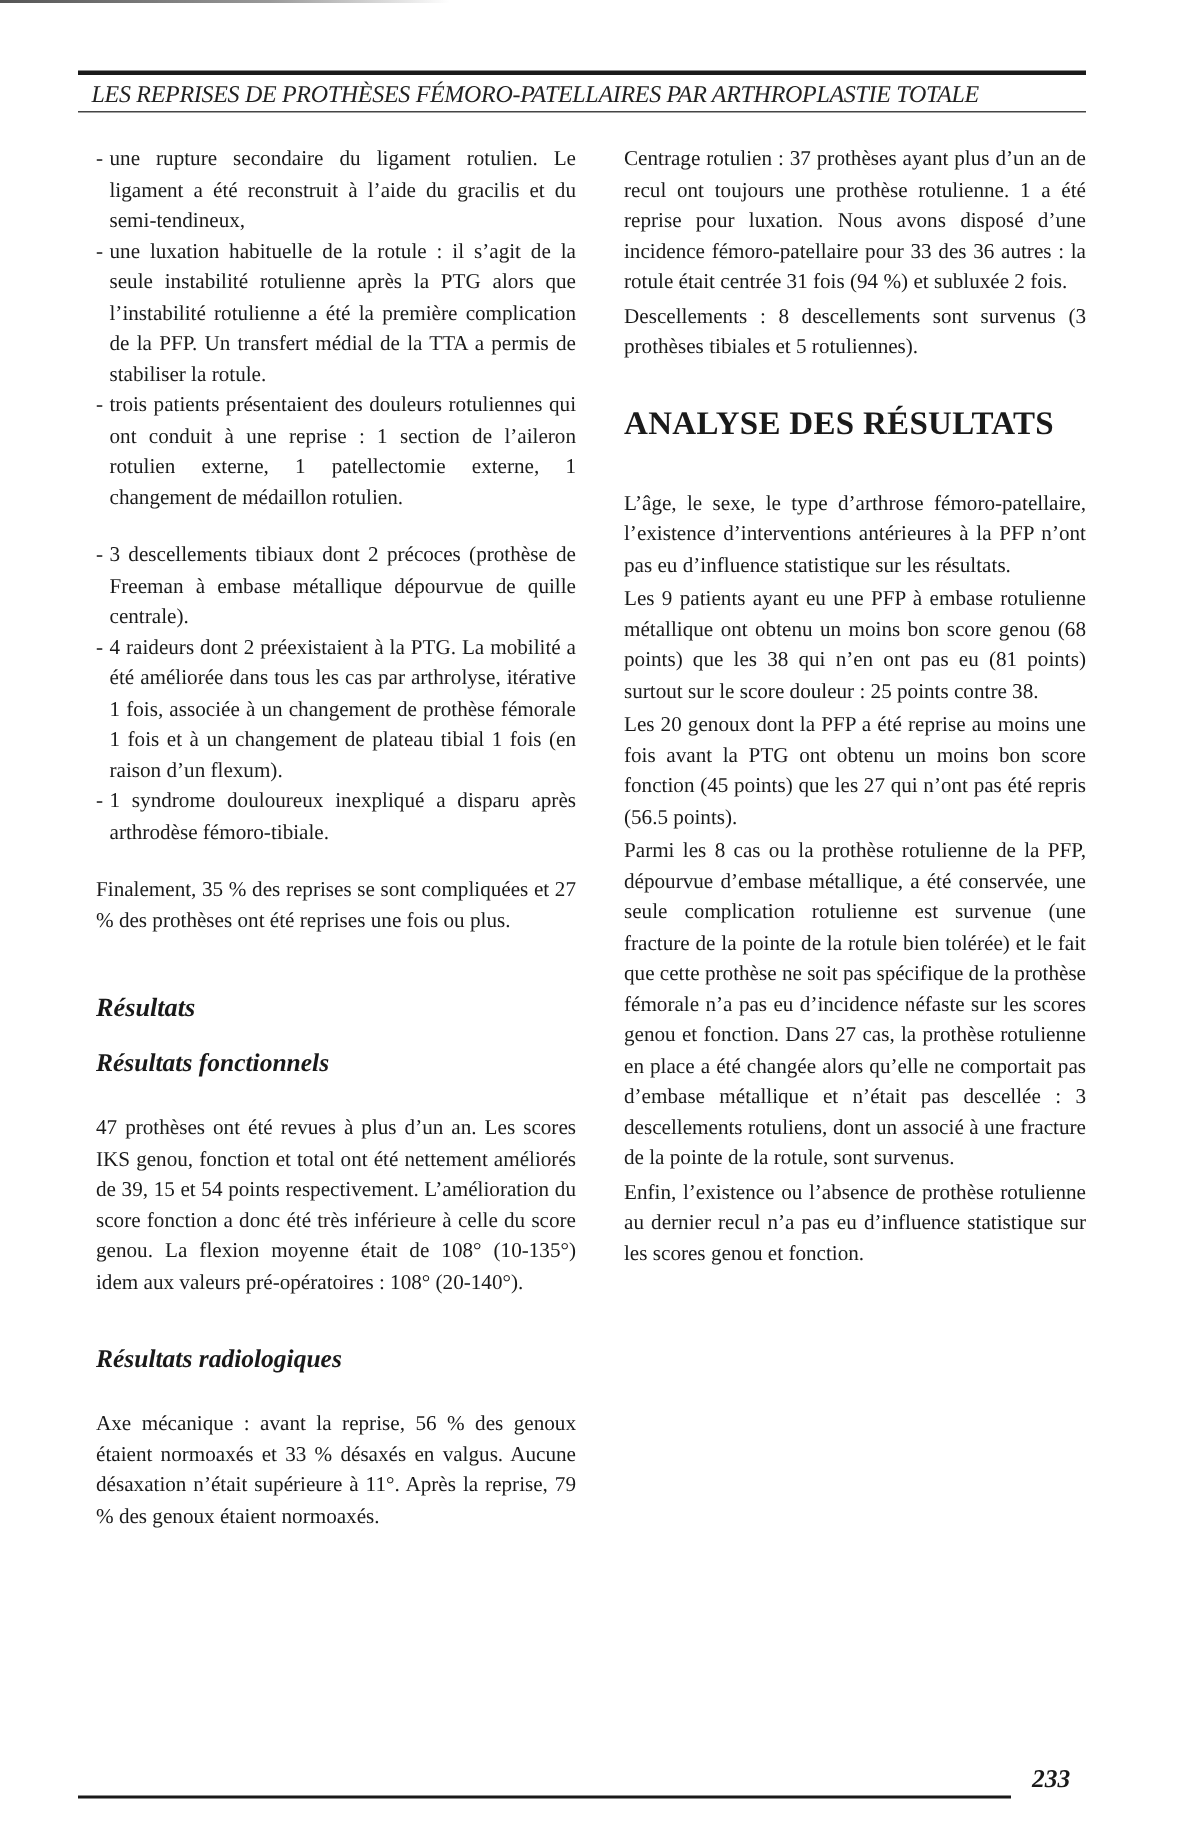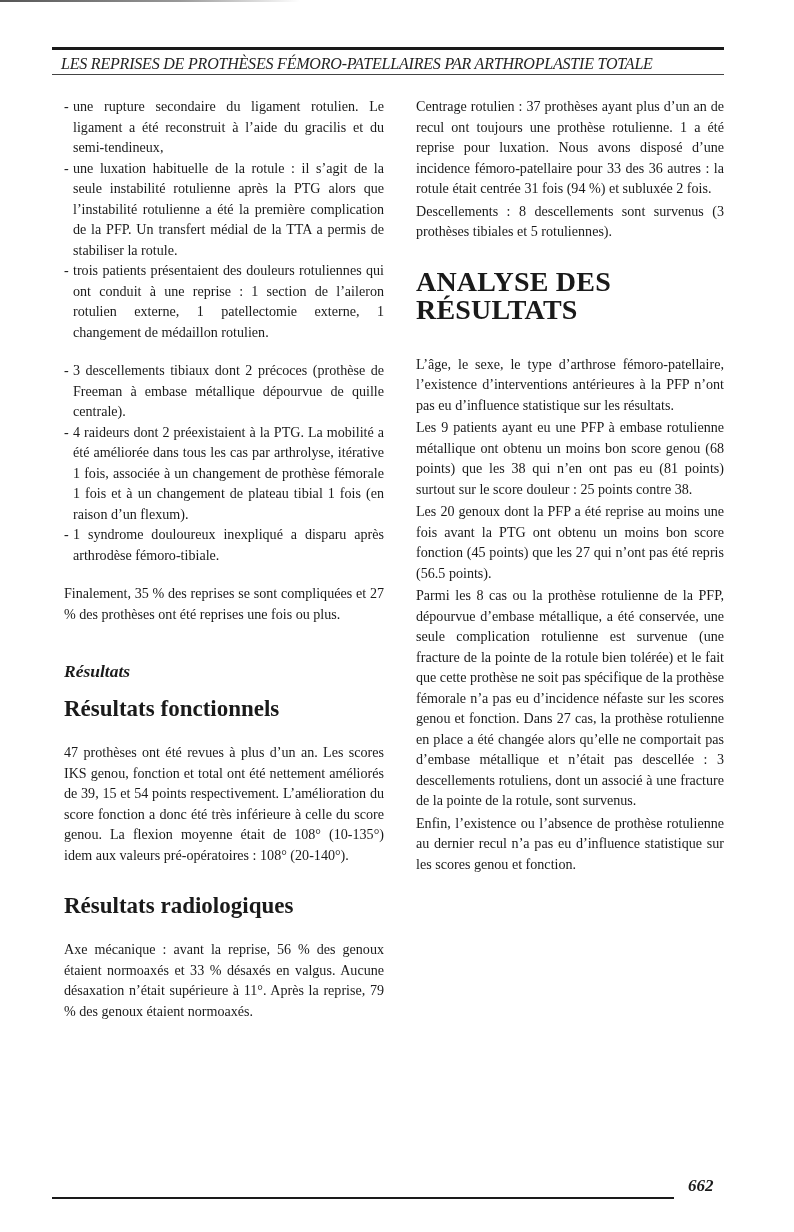--- a/index.html
+++ b/index.html
@@ -82,27 +82,28 @@
 
     .h-results {
       font-weight: bold;
       font-style: italic;
       font-size: 17.5px;
       margin: 0;
       line-height: 22px;
       font-family: Liberation Serif, serif;
     }
     .h-sub {
-      font-size: 23px;
+      font-style: italic;
+      font-size: 17px;
       margin: 0;
       line-height: 22px;
     }
     .h-main {
       font-weight: bold;
-      font-size: 28px;
+      font-size: 22px;
       letter-spacing: 0.2px;
       margin: 0;
       line-height: 28px;
       text-align: left;
     }
     .it { }
 
     .footer-rule {
       position: absolute;
       left: 52px;
@@ -171,13 +172,13 @@
   <div style="height:30px"></div>
 
   <p class="para">L’âge, le sexe, le type d’arthrose fémoro-patellaire, l’existence d’interventions antérieures à la PFP n’ont pas eu d’influence statistique sur les résultats.</p>
   <p class="para">Les 9 patients ayant eu une PFP à embase rotulienne métallique ont obtenu un moins bon score genou (68 points) que les 38 qui n’en ont pas eu (81 points) surtout sur le score douleur : 25 points contre 38.</p>
   <p class="para">Les 20 genoux dont la PFP a été reprise au moins une fois avant la PTG ont obtenu un moins bon score fonction (45 points) que les 27 qui n’ont pas été repris (56.5 points).</p>
   <p class="para">Parmi les 8 cas ou la prothèse rotulienne de la PFP, dépourvue d’embase métallique, a été conservée, une seule complication rotulienne est survenue (une fracture de la pointe de la rotule bien tolérée) et le fait que cette prothèse ne soit pas spécifique de la prothèse fémorale n’a pas eu d’incidence néfaste sur les scores genou et fonction. Dans 27 cas, la prothèse rotulienne en place a été changée alors qu’elle ne comportait pas d’embase métallique et n’était pas descellée : 3 descellements rotuliens, dont un associé à une fracture de la pointe de la rotule, sont survenus.</p>
   <p class="para">Enfin, l’existence ou l’absence de prothèse rotulienne au dernier recul n’a pas eu d’influence statistique sur les scores genou et fonction.</p>
 </div>
 
 <div class="footer-rule"></div>
-<div class="page-number">662</div>
+<div class="page-number">233</div>
 
 </body></html>

